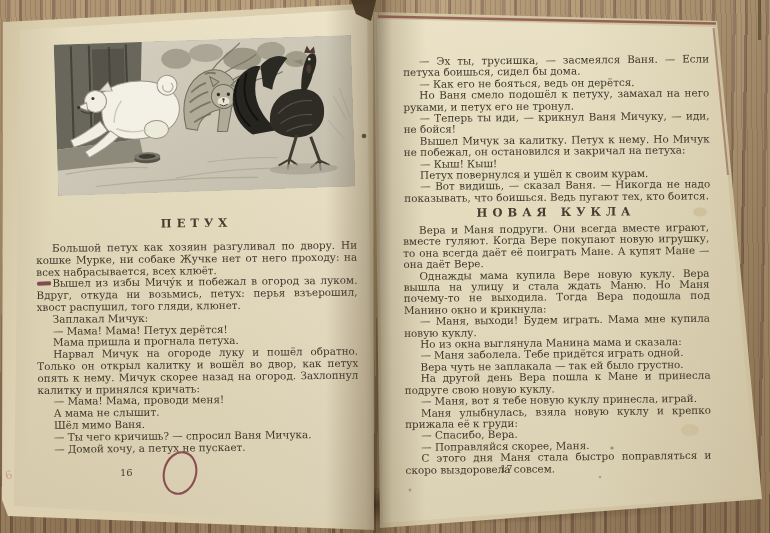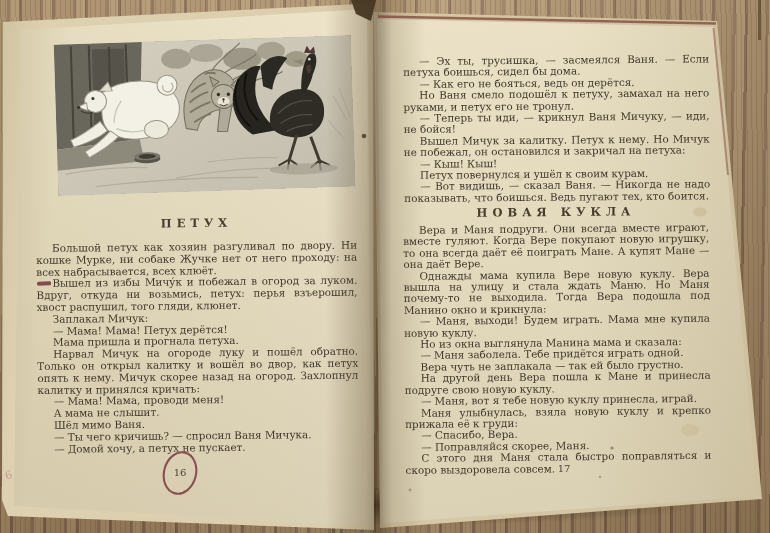--- a/index.html
+++ b/index.html
@@ -65,21 +65,21 @@
     position:absolute;text-align:center;
     font-weight:bold;font-size:11.5px;letter-spacing:5px;color:#443d30;
   }
   .text-col{position:absolute;color:#3f382c;font-size:10.4px;text-align:justify;}
   .text-col .para{margin:0;text-indent:16px;position:relative;}
   .col-left{left:36px;top:243px;width:321px;line-height:11.8px;transform:rotate(-0.6deg);transform-origin:left top;}
   .col-right-1{left:403px;top:56px;width:306px;line-height:11.4px;transform:rotate(-0.5deg);transform-origin:left top;}
   .col-right-2{left:403px;top:225px;width:306px;line-height:11.4px;transform:rotate(-0.6deg);transform-origin:left top;}
   .title-left{left:36px;top:216px;width:321px;transform:rotate(-0.7deg);}
   .title-right{left:403px;top:205px;width:306px;transform:rotate(-0.5deg);}
-  .page-num{position:absolute;font-size:10px;color:#4a443a;text-align:center;}
+  .page-num{position:absolute;font-size:10px;color:#4a443a;text-align:left;}
   .pn-left{left:120px;top:467px;width:120px;}
   .pn-right{left:500px;top:463px;width:128px;}
   
   .illo{
     position:absolute;left:56px;top:40px;width:297px;height:151px;
     transform:rotate(-1.8deg);transform-origin:center;
     background:#ccc7b7;box-shadow:inset 0 0 10px rgba(95,90,75,.35);
     overflow:hidden;
   }
   .overlay{position:absolute;inset:0;pointer-events:none;}

